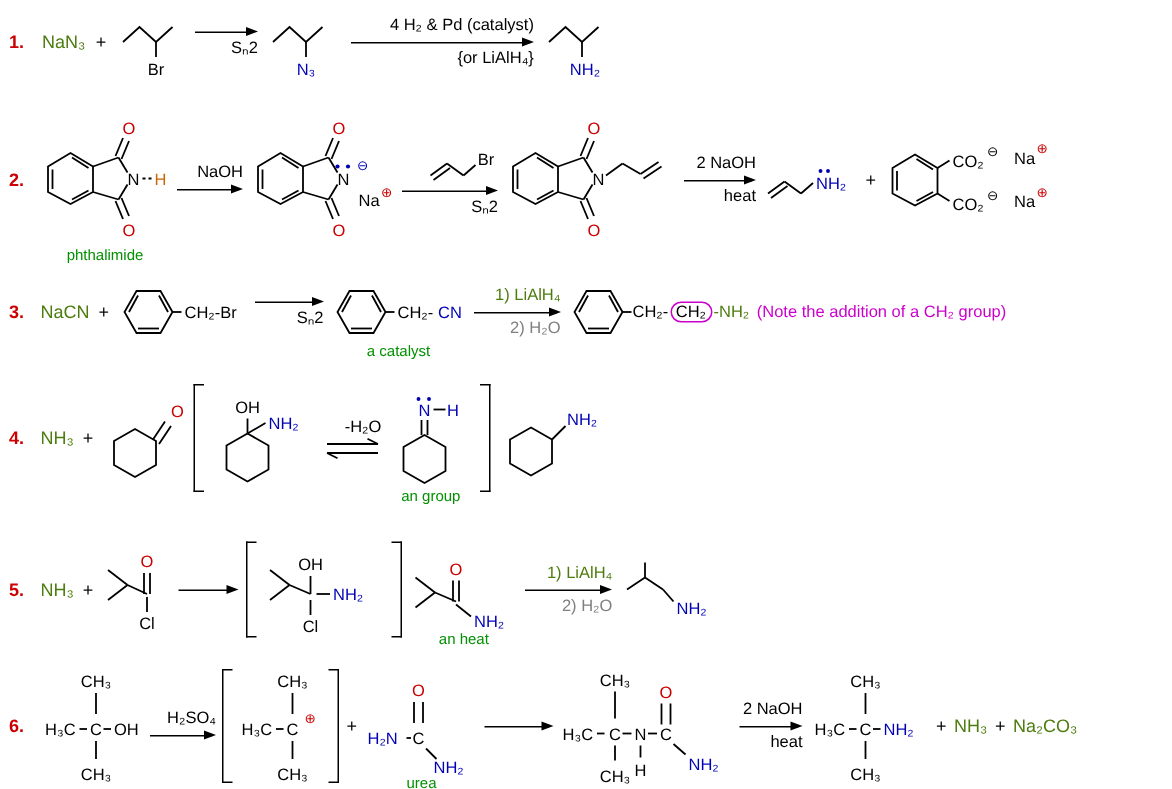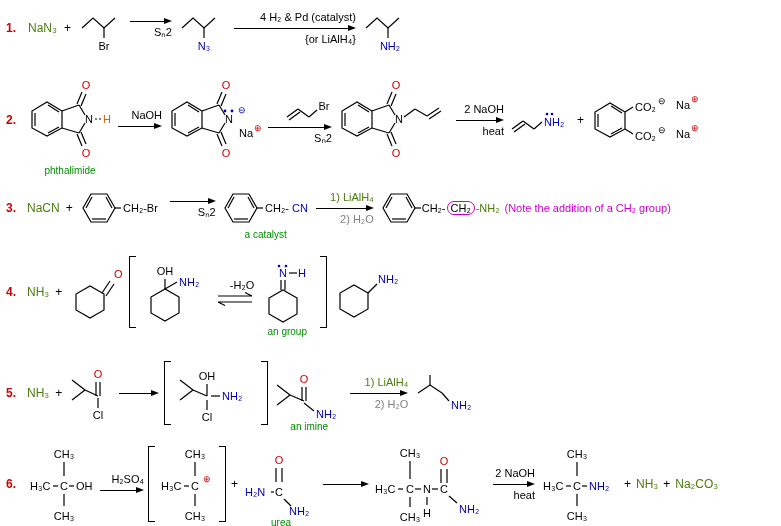--- a/index.html
+++ b/index.html
@@ -304,21 +304,21 @@
     <svg width="72" height="56" viewBox="0 0 72 56">
       <line class="bond" x1="4" y1="20" x2="17" y2="30"></line>
       <line class="bond" x1="4" y1="40" x2="17" y2="30"></line>
       <line class="bond" x1="17" y1="30" x2="31" y2="36"></line>
       <line class="bond" x1="29" y1="36" x2="29" y2="22"></line>
       <line class="bond" x1="33" y1="36" x2="33" y2="22"></line>
       <text x="31" y="18" text-anchor="middle" class="t-red">O</text>
       <line class="bond" x1="31" y1="38" x2="41" y2="46"></line>
       <text x="43" y="53" class="t-blue">NH₂</text>
     </svg>
-    <span class="slabel">an imine</span>
+    <span class="slabel">an heat</span>
   </div>
   <div class="arrow">
     <span class="c-blue">1) LiAlH₄</span>
     <div class="aline" style="width:58px"></div>
     <span class="c-gray">2) H₂O</span>
   </div>
   <svg width="68" height="48" viewBox="0 0 68 48">
     <line class="bond" x1="17" y1="6" x2="17" y2="16"></line>
     <line class="bond" x1="5" y1="24" x2="17" y2="16"></line>
     <line class="bond" x1="17" y1="16" x2="29" y2="24"></line>

